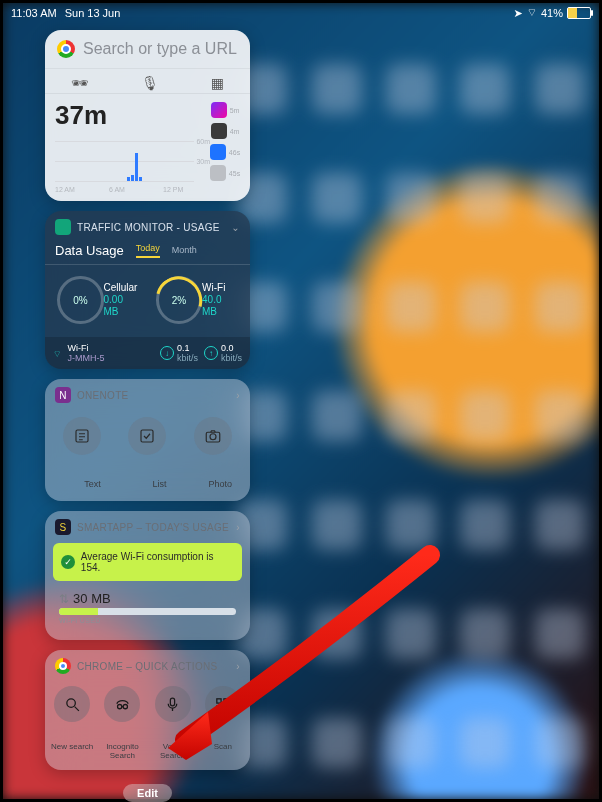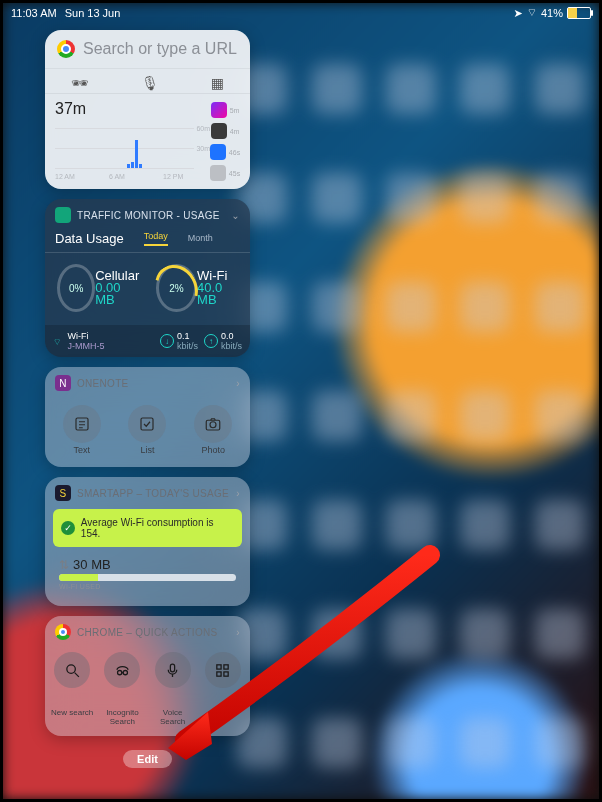--- a/index.html
+++ b/index.html
@@ -31,48 +31,48 @@
 
 .searchbar{display:flex;align-items:center;gap:8px;padding:10px 12px;border-bottom:1px solid rgba(0,0,0,.05)}
 .chrome-ic{width:18px;height:18px;border-radius:50%;background:conic-gradient(#e33 0 120deg,#2a2 120deg 240deg,#fc0 240deg 360deg);position:relative}
 .chrome-ic:after{content:"";position:absolute;inset:4px;border-radius:50%;background:#4a8cf6;border:2px solid #fff}
 .search-txt{color:#8b8f96;font-size:16px}
 .trio{display:flex;justify-content:space-around;padding:6px 0 2px}
 .trio span{font-size:14px;color:#555}
 
 .st{padding:6px 10px 8px;display:flex}
 .st-main{flex:1}
-.st-val{font-size:16px;font-weight:400;color:#222}
+.st-val{font-size:26px;font-weight:700;color:#222}
 .st-chart{position:relative;height:58px;margin-top:4px}
 .st-line{position:absolute;left:0;right:16px;border-top:1px solid #d8dadf}
 .st-lbl{position:absolute;right:0;font-size:7px;color:#b4b8be;transform:translateY(-50%)}
 .st-bar{position:absolute;bottom:12px;width:3px;background:#2f7bff}
 .st-x{position:absolute;bottom:0;font-size:7px;color:#b4b8be}
 .st-side{width:30px;display:flex;flex-direction:column;gap:5px;align-items:center;padding-top:2px}
 .st-app{width:16px;height:16px;border-radius:4px}
 .st-t{font-size:7px;color:#a8acb2}
 
-.tm-tabs{display:flex;align-items:flex-end;padding:2px 10px 6px;gap:20px;border-bottom:1px solid rgba(255,255,255,.15)}
+.tm-tabs{display:flex;align-items:flex-end;padding:2px 10px 6px;gap:12px;border-bottom:1px solid rgba(255,255,255,.15)}
 .tm-title{font-size:13px;font-weight:300}
 .tm-tab{font-size:9px;color:#a8b8c8;padding-bottom:3px}
 .tm-tab.active{color:#f6d53a;border-bottom:2px solid #f6d53a}
 .gauges{display:flex;justify-content:space-around;padding:8px 4px 10px}
 .gauge{position:relative;width:82px;height:54px;display:flex;align-items:center}
 .ring{width:42px;height:42px;border-radius:50%;border:3px solid rgba(255,255,255,.25);display:flex;align-items:center;justify-content:center;font-size:10px;color:#cfe;position:relative}
 .ring.on:before{content:"";position:absolute;inset:-3px;border-radius:50%;border:3px solid transparent;border-top-color:#f6d53a;border-right-color:#f6d53a;transform:rotate(-30deg)}
-.g-txt{font-size:13px;line-height:12px}
+.g-txt{font-size:10px;line-height:12px}
 .g-txt b{font-weight:400;color:#fff}
 .g-txt .cy{color:#1fd6c9}
 .tm-foot{display:flex;align-items:center;padding:6px 8px;background:rgba(0,0,0,.18);gap:6px;font-size:9px}
 .tm-foot .sep{flex:1}
 .kb{display:flex;align-items:center;gap:3px}
 .kb .arr{width:12px;height:12px;border-radius:50%;border:1px solid #1fd6c9;display:flex;align-items:center;justify-content:center;font-size:8px;color:#1fd6c9}
 
 .on-row{display:flex;justify-content:space-around;padding:8px 4px 12px}
-.on-item{display:flex;flex-direction:column;align-items:center;gap:2px}
+.on-item{display:flex;flex-direction:column;align-items:flex-end;gap:24px}
 .on-btn{width:38px;height:38px;border-radius:50%;background:rgba(110,115,125,.35);display:flex;align-items:center;justify-content:center}
 .on-btn svg{width:18px;height:18px;stroke:#2b2b2b;fill:none;stroke-width:1.6}
 .on-lbl{font-size:9px;color:#3a3d42}
 
 .sa-bar{margin:2px 8px 6px;background:#c7f24a;border-radius:6px;padding:8px 8px;display:flex;align-items:center;gap:6px;font-size:10px;color:#2a2a2a}
 .sa-ok{width:14px;height:14px;border-radius:50%;background:#1f8f3a;color:#fff;display:flex;align-items:center;justify-content:center;font-size:9px}
 .sa-used{margin:0 8px 10px;padding:4px 6px 6px}
 .sa-mb{font-size:13px;color:#222;display:flex;align-items:center;gap:4px}
 .sa-sw{font-size:12px;color:#7a7e85}
 .sa-prog{height:7px;border-radius:4px;background:#d8e0e8;margin-top:2px;overflow:hidden}

